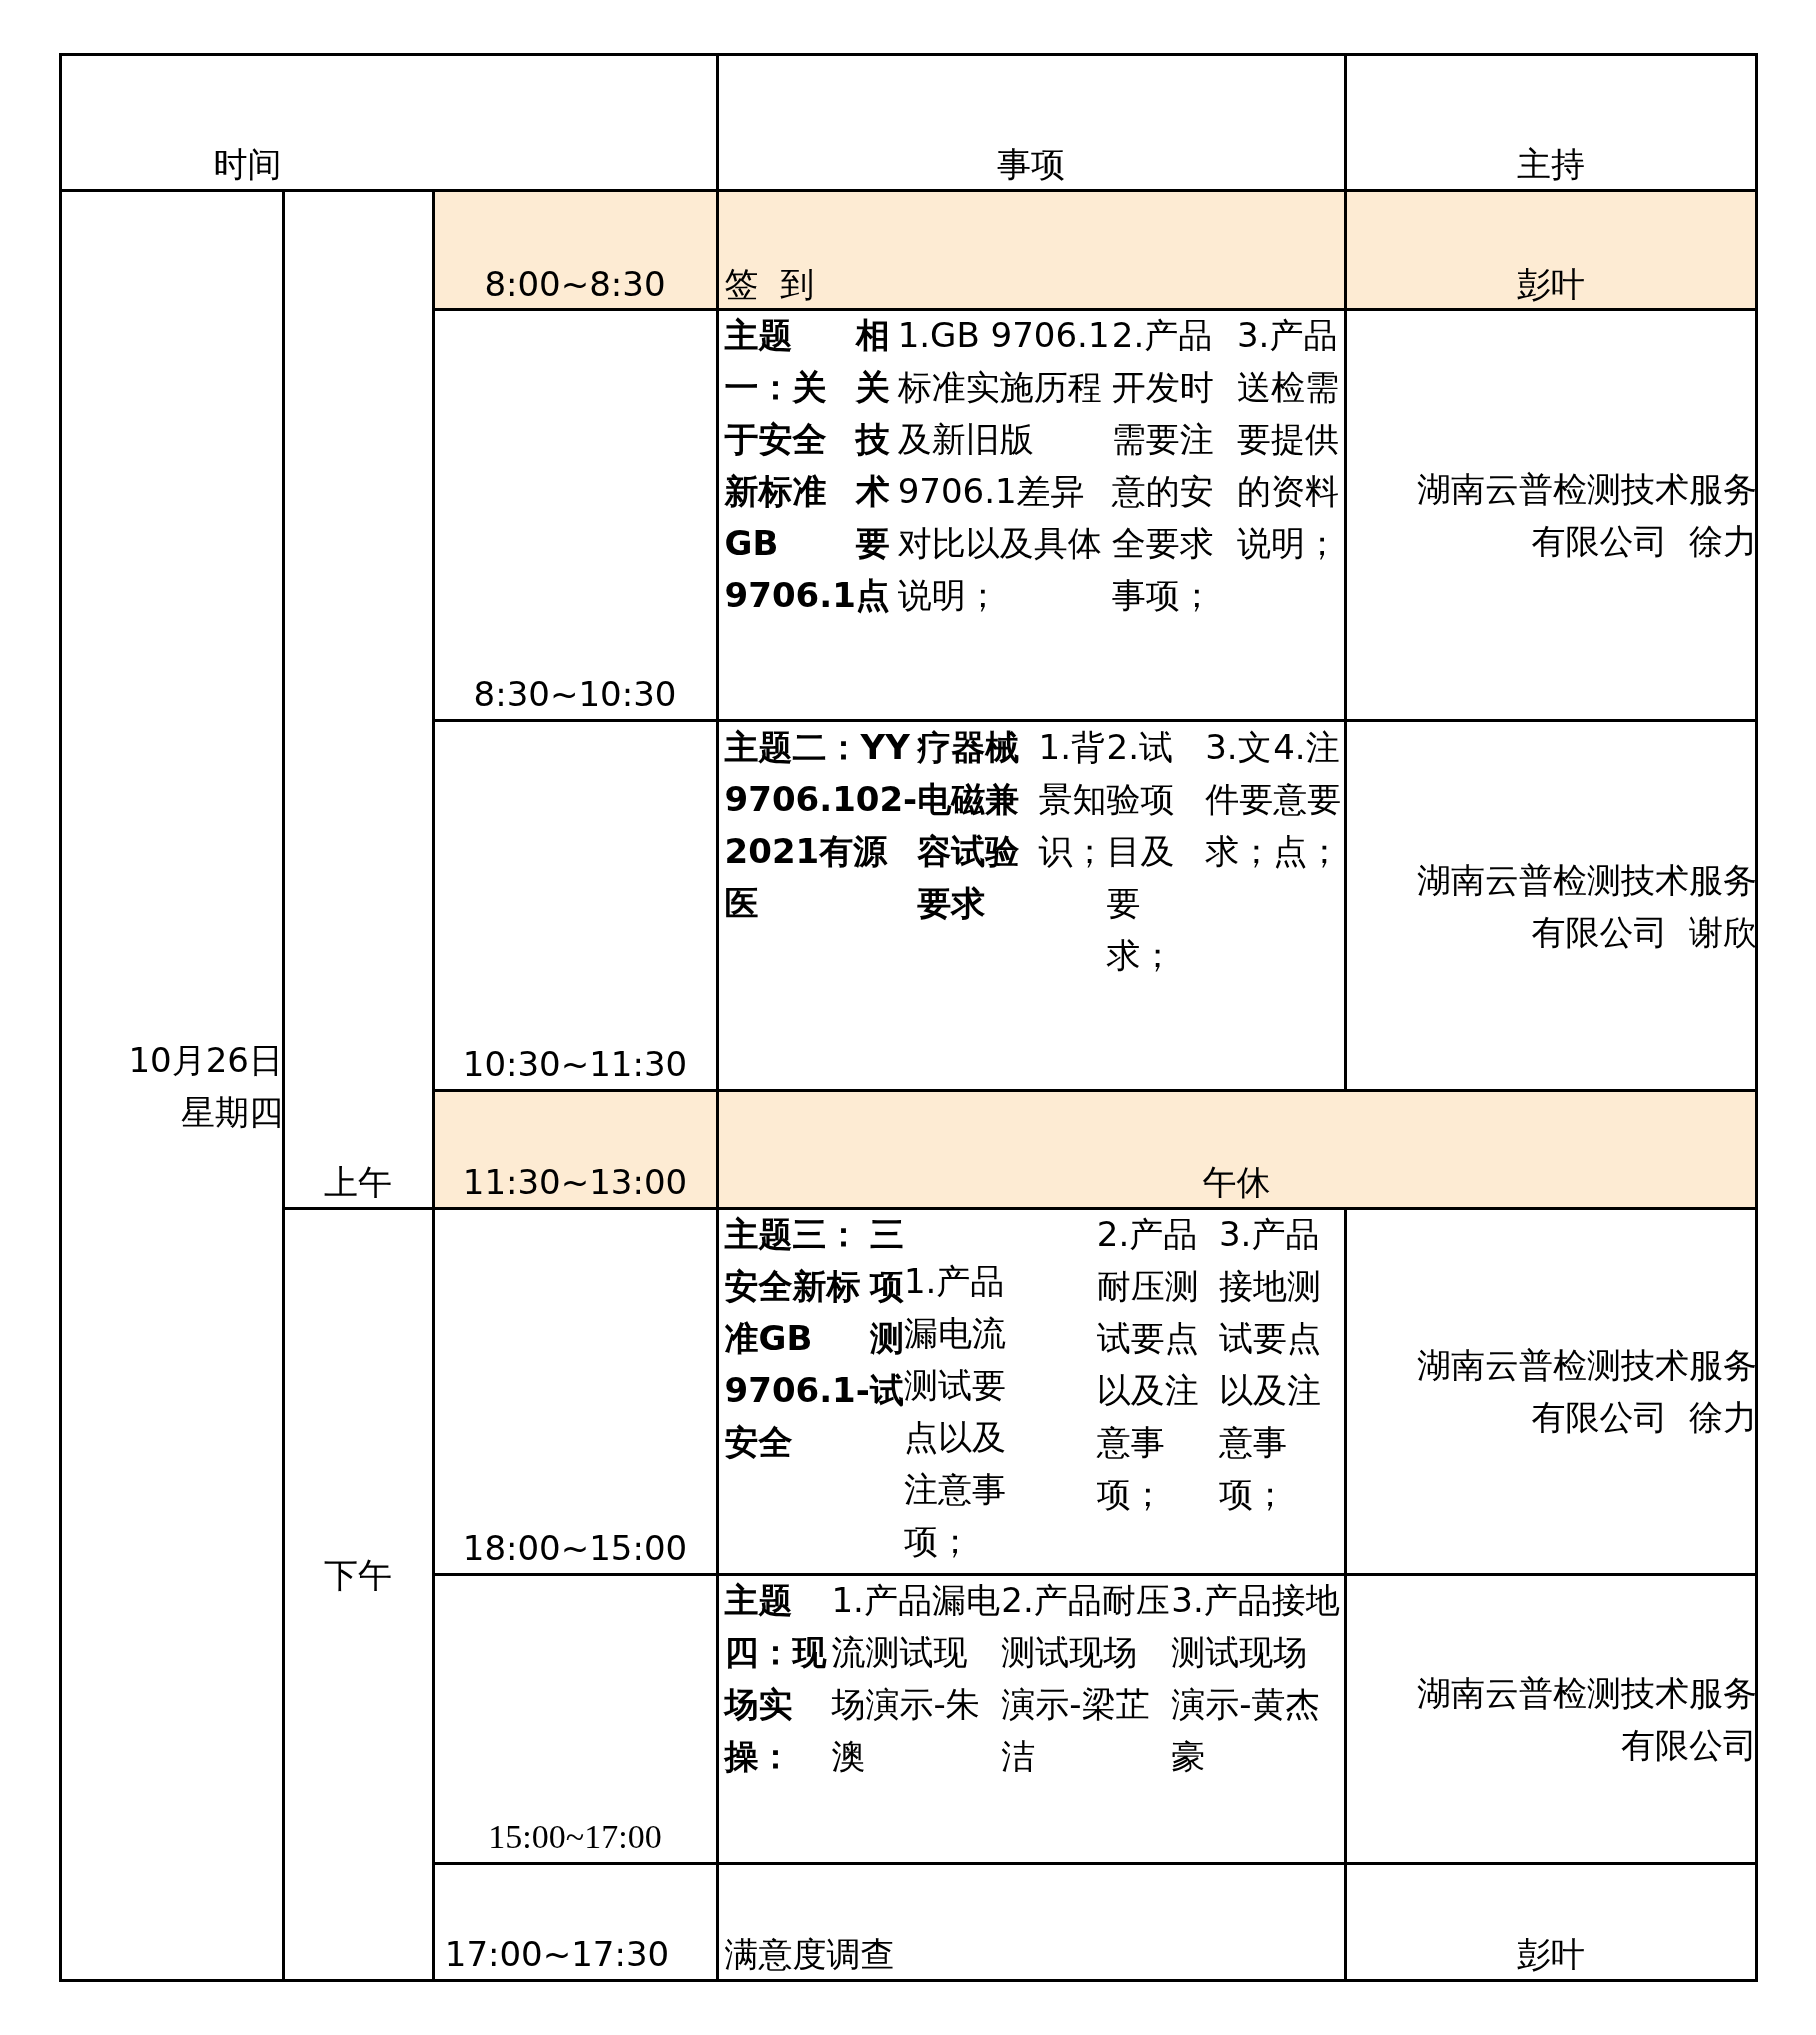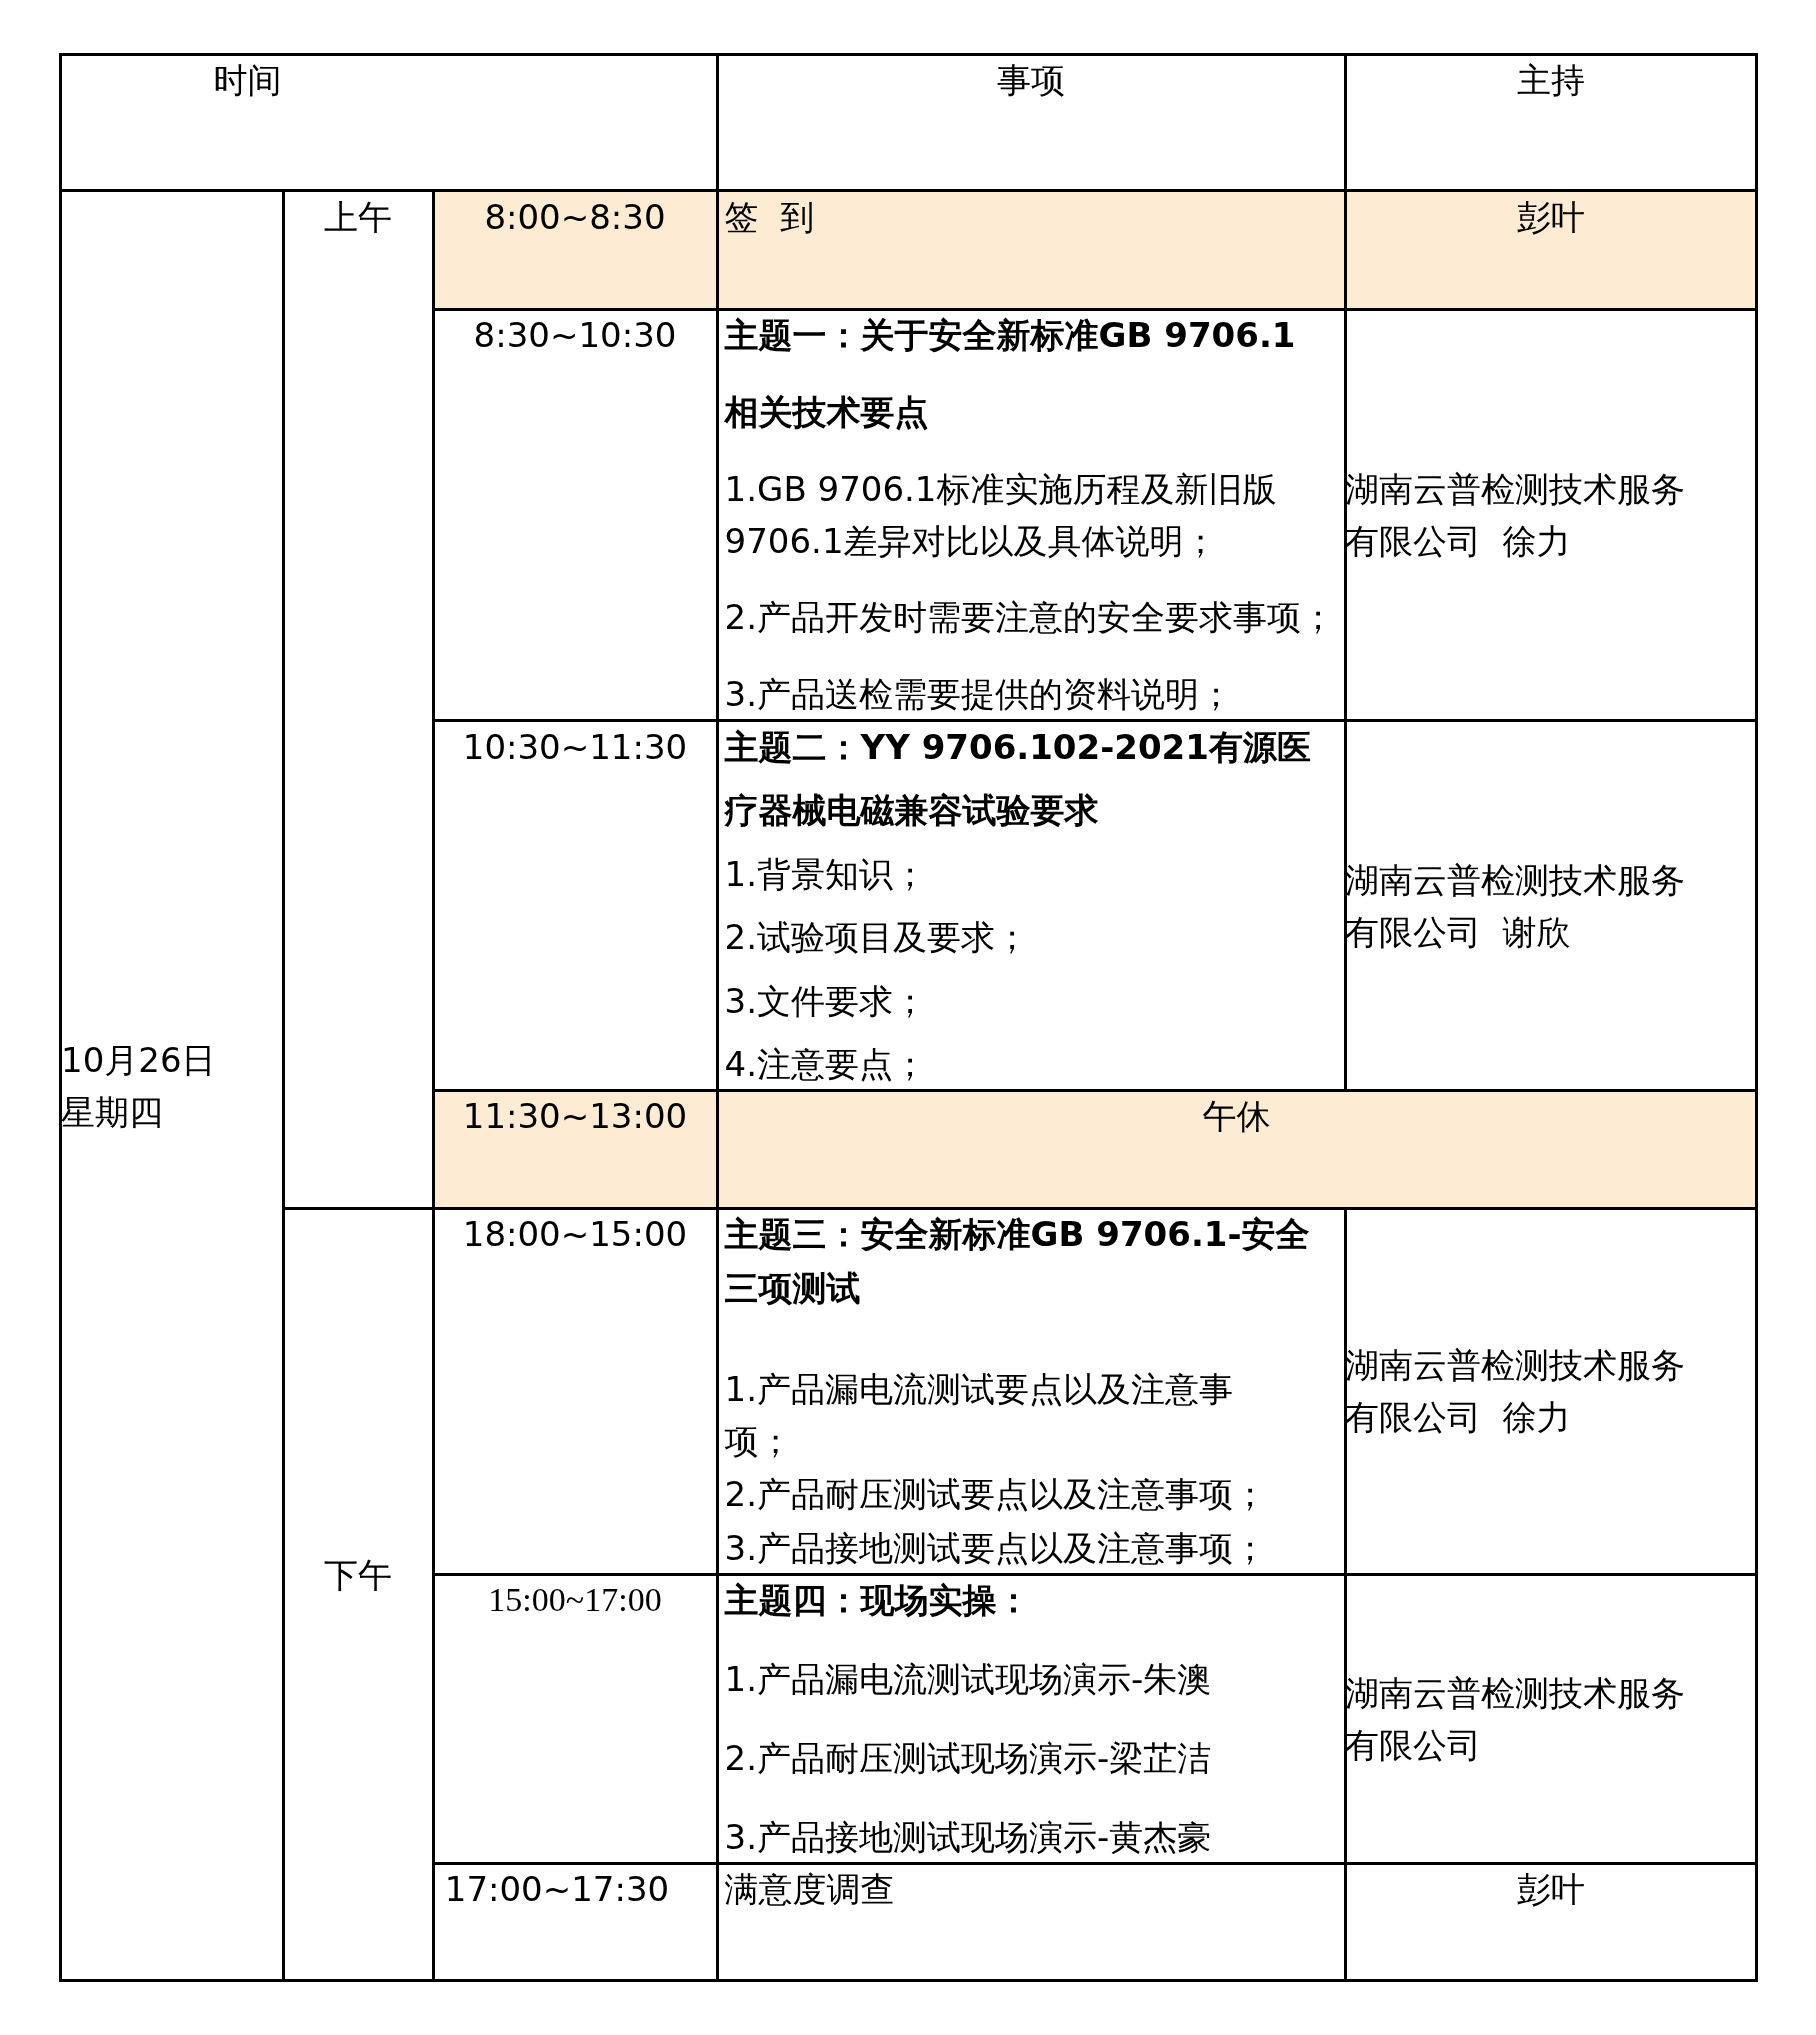--- a/index.html
+++ b/index.html
@@ -1,23 +1,23 @@
 <!DOCTYPE html>
 <html style="font-size:10px"><head>
 <meta charset="utf-8">
 <style>
   html, body { margin: 0; padding: 0; background: #ffffff; }
   body { width: 1817px; height: 2035px; position: relative; overflow: hidden;
          font-family: "DejaVu Sans", "Liberation Sans", sans-serif; color: #000; }
   .cell { position: absolute; box-sizing: border-box; display: flex;
-          align-items: flex-start; justify-content: center; text-align: center;
+          align-items: flex-end; justify-content: center; text-align: center;
           font-size: 34px; line-height: 52px; }
   .fill { background: #fdebd3; }
   .left { justify-content: flex-start; text-align: left; padding-left: 7.6px; padding-right: 3.8px; }
-  .events { flex-direction: column; align-items: flex-start; justify-content: space-between; }
+  .events { align-items: flex-start; justify-content: flex-end; }
   .events .title { font-weight: bold; }
   .hl, .vl { position: absolute; background: #000; }
   .host { flex-direction: column; }
   .wrap { white-space: pre-wrap; }
 </style>
 </head>
 <body>
 
 <div class="cell" style="left:61px;top:54px;width:373px;height:136px;">
   <span>时间</span>

